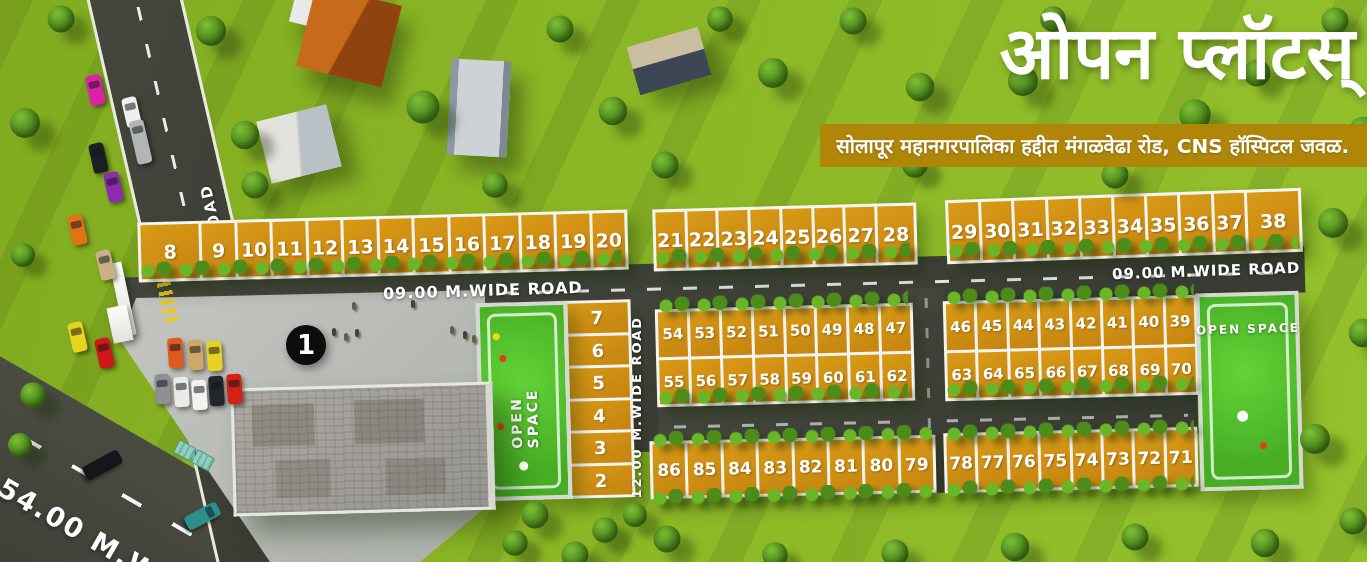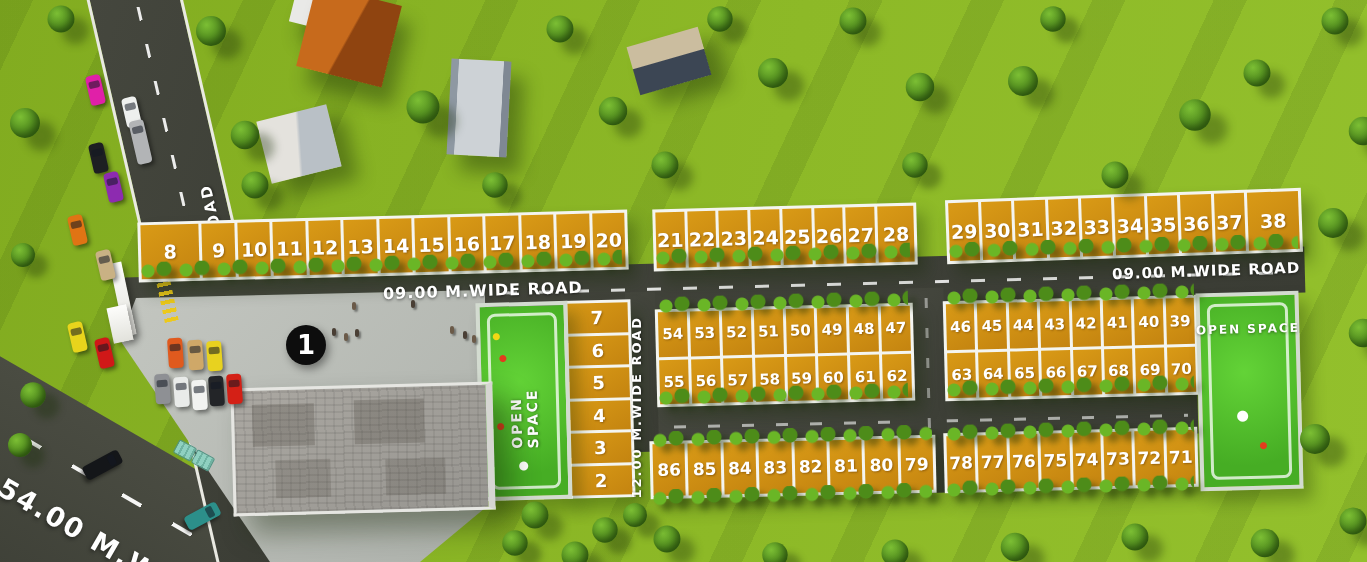--- a/index.html
+++ b/index.html
@@ -284,20 +284,22 @@
   <div class="gate" style="left:110px;top:306px;width:20px;height:36px;transform:rotate(-12deg);"></div>
 
   <div class="bldg shed-white-sm"></div>
   <div class="bldg house-orange"></div>
   <div class="bldg shed-white"></div>
   <div class="bldg barn-gray"></div>
   <div class="bldg bldg-flat"></div>
 
   <div class="marker">1</div>
 
+  <div class="title">ओपन प्लॉटस्</div>
+  <div class="band">सोलापूर महानगरपालिका हद्दीत मंगळवेढा रोड, CNS हॉस्पिटल जवळ.</div>
 
 <div class="bushes" style="left: 140px; top: 256px; width: 482px;"></div>
     <div class="bushes" style="left: 655px; top: 246px; width: 255px;"></div>
     <div class="bushes" style="left: 948px; top: 238px; width: 350px;"></div>
     <div class="bushes" style="left: 658px; top: 294px; width: 250px;"></div>
     <div class="bushes" style="left: 946px; top: 286px; width: 248px;"></div>
     <div class="bushes" style="left: 658px; top: 386px; width: 250px;"></div>
     <div class="bushes" style="left: 946px; top: 378px; width: 248px;"></div>
     <div class="bushes" style="left: 652px; top: 428px; width: 280px;"></div>
     <div class="bushes" style="left: 946px; top: 422px; width: 248px;"></div>

